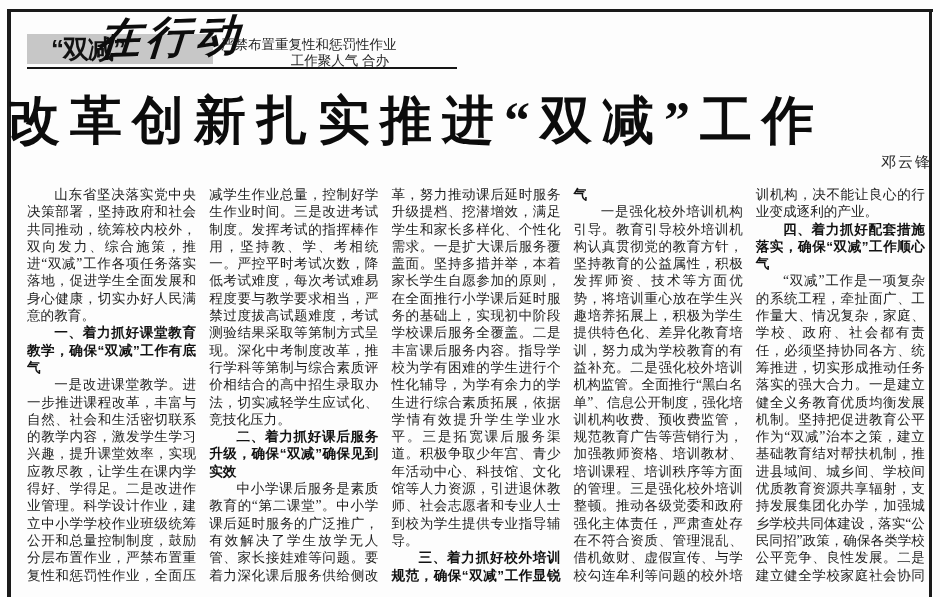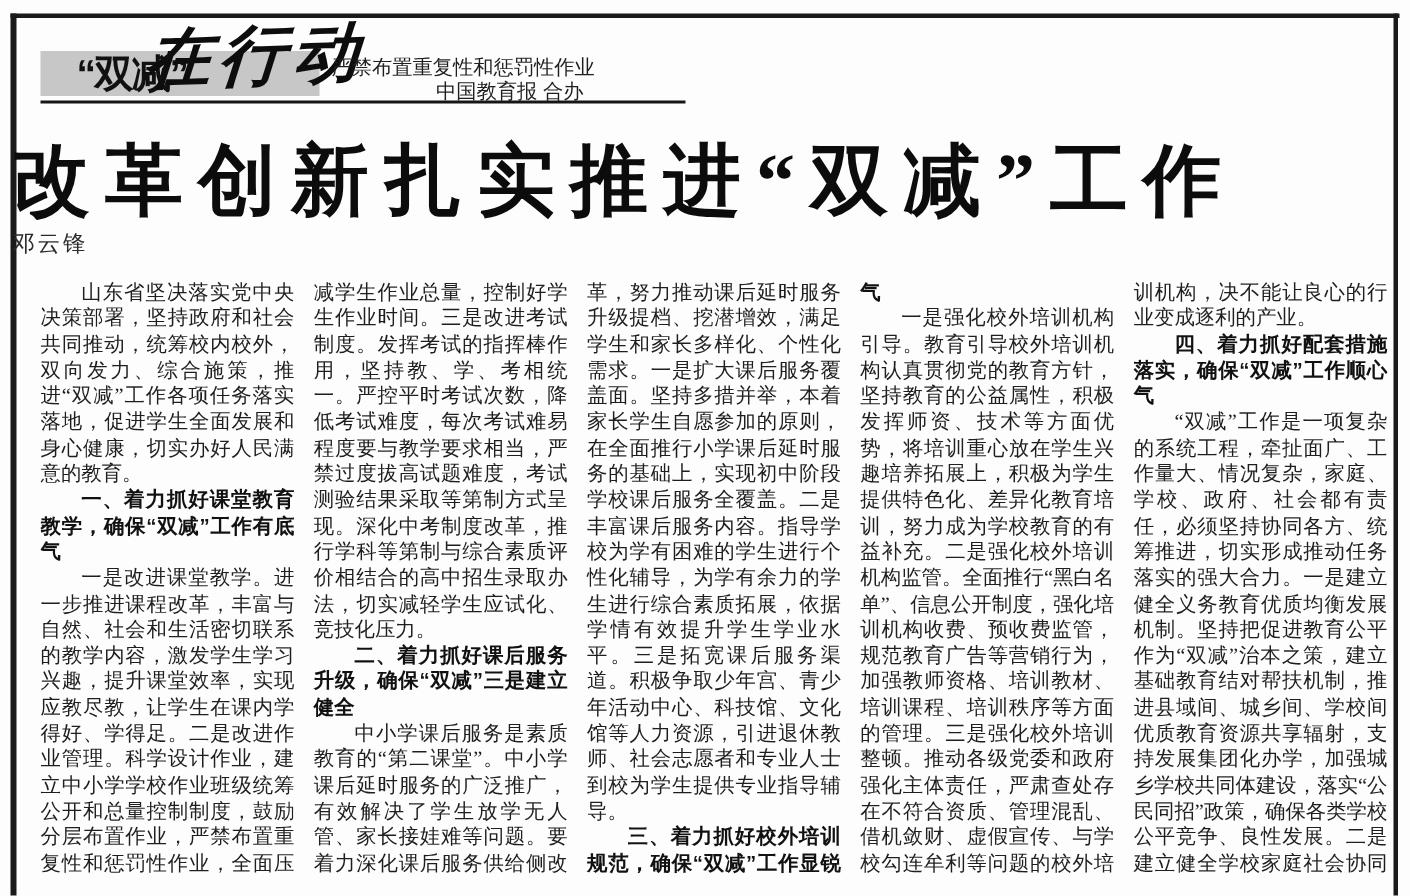--- a/index.html
+++ b/index.html
@@ -56,21 +56,21 @@
   .headline{
     position:absolute;left:8px;top:86px;width:773px;
     text-align:center;
     font-size:52px;font-weight:bold;
     letter-spacing:10px;
     color:#0c0c0c;
     white-space:nowrap;
   }
   .byline{
     position:absolute;left:8px;top:153px;width:924px;
-    text-align:left;font-size:15px;color:#2b2b2b;letter-spacing:2px;
+    text-align:right;font-size:15px;color:#2b2b2b;letter-spacing:2px;
   }
 
   
   .article{
     position:absolute;left:27px;top:186px;width:898px;height:404px;
     column-count:5;column-gap:13px;column-fill:auto;
     font-size:13.6px;line-height:17.3px;
     text-align:justify;
     color:#1e1e1e;
     overflow:hidden;
@@ -89,34 +89,34 @@
   <div class="rule-top"></div>
   <div class="rule-left"></div>
   <div class="rule-right"></div>
 
   <div class="logo-box"></div>
   <div class="logo-quote">“双减”</div>
   <div class="logo-script">在行动</div>
 
   <div class="org-block">
     <div>严禁布置重复性和惩罚性作业</div>
-    <div>中国教育报  合办</div>
+    <div>工作聚人气  合办</div>
   </div>
 
   <div class="masthead-divider"></div>
 
   <div class="headline">改革创新扎实推进“双减”工作</div>
 
   <div class="byline">邓云锋</div>
 
   <div class="article">
     <p>山东省坚决落实党中央决策部署，坚持政府和社会共同推动，统筹校内校外，双向发力、综合施策，推进“双减”工作各项任务落实落地，促进学生全面发展和身心健康，切实办好人民满意的教育。</p>
     <p class="section-head">一、着力抓好课堂教育教学，确保“双减”工作有底气</p>
     <p>一是改进课堂教学。进一步推进课程改革，丰富与自然、社会和生活密切联系的教学内容，激发学生学习兴趣，提升课堂效率，实现应教尽教，让学生在课内学得好、学得足。二是改进作业管理。科学设计作业，建立中小学学校作业班级统筹公开和总量控制制度，鼓励分层布置作业，严禁布置重复性和惩罚性作业，全面压减学生作业总量，控制好学生作业时间。三是改进考试制度。发挥考试的指挥棒作用，坚持教、学、考相统一。严控平时考试次数，降低考试难度，每次考试难易程度要与教学要求相当，严禁过度拔高试题难度，考试测验结果采取等第制方式呈现。深化中考制度改革，推行学科等第制与综合素质评价相结合的高中招生录取办法，切实减轻学生应试化、竞技化压力。</p>
-    <p class="section-head">二、着力抓好课后服务升级，确保“双减”三是建立健全</p>
+    <p class="section-head">二、着力抓好课后服务升级，确保“双减”确保见到实效</p>
     <p>中小学课后服务是素质教育的“第二课堂”。中小学课后延时服务的广泛推广，有效解决了学生放学无人管、家长接娃难等问题。要着力深化课后服务供给侧改革，努力推动课后延时服务升级提档、挖潜增效，满足学生和家长多样化、个性化需求。一是扩大课后服务覆盖面。坚持多措并举，本着家长学生自愿参加的原则，在全面推行小学课后延时服务的基础上，实现初中阶段学校课后服务全覆盖。二是丰富课后服务内容。指导学校为学有困难的学生进行个性化辅导，为学有余力的学生进行综合素质拓展，依据学情有效提升学生学业水平。三是拓宽课后服务渠道。积极争取少年宫、青少年活动中心、科技馆、文化馆等人力资源，引进退休教师、社会志愿者和专业人士到校为学生提供专业指导辅导。</p>
     <p class="section-head">三、着力抓好校外培训规范，确保“双减”工作显锐气</p>
     <p>一是强化校外培训机构引导。教育引导校外培训机构认真贯彻党的教育方针，坚持教育的公益属性，积极发挥师资、技术等方面优势，将培训重心放在学生兴趣培养拓展上，积极为学生提供特色化、差异化教育培训，努力成为学校教育的有益补充。二是强化校外培训机构监管。全面推行“黑白名单”、信息公开制度，强化培训机构收费、预收费监管，规范教育广告等营销行为，加强教师资格、培训教材、培训课程、培训秩序等方面的管理。三是强化校外培训整顿。推动各级党委和政府强化主体责任，严肃查处存在不符合资质、管理混乱、借机敛财、虚假宣传、与学校勾连牟利等问题的校外培训机构，决不能让良心的行业变成逐利的产业。</p>
     <p class="section-head">四、着力抓好配套措施落实，确保“双减”工作顺心气</p>
     <p>“双减”工作是一项复杂的系统工程，牵扯面广、工作量大、情况复杂，家庭、学校、政府、社会都有责任，必须坚持协同各方、统筹推进，切实形成推动任务落实的强大合力。一是建立健全义务教育优质均衡发展机制。坚持把促进教育公平作为“双减”治本之策，建立基础教育结对帮扶机制，推进县域间、城乡间、学校间优质教育资源共享辐射，支持发展集团化办学，加强城乡学校共同体建设，落实“公民同招”政策，确保各类学校公平竞争、良性发展。二是建立健全学校家庭社会协同育人机制。以家委会、家长学校为载体，打造家庭、学校和社会有效衔接、相互促进的家庭教育指导服务网络，加大教育评价改革宣传解读力度，引导家长树立正确的教育观、质量观和育儿观、人才观，凝聚共识，缓解教育焦虑。三是建立健全“双减”工作督导考核机制。把“双减”工作纳入各级政府履行教育职责评价，作为责任督学常态化督导内容，定期通报“双减”工作情况，加大追责问责力度，确保见到实效。</p>
 
   </div>
 
 </div>
 

